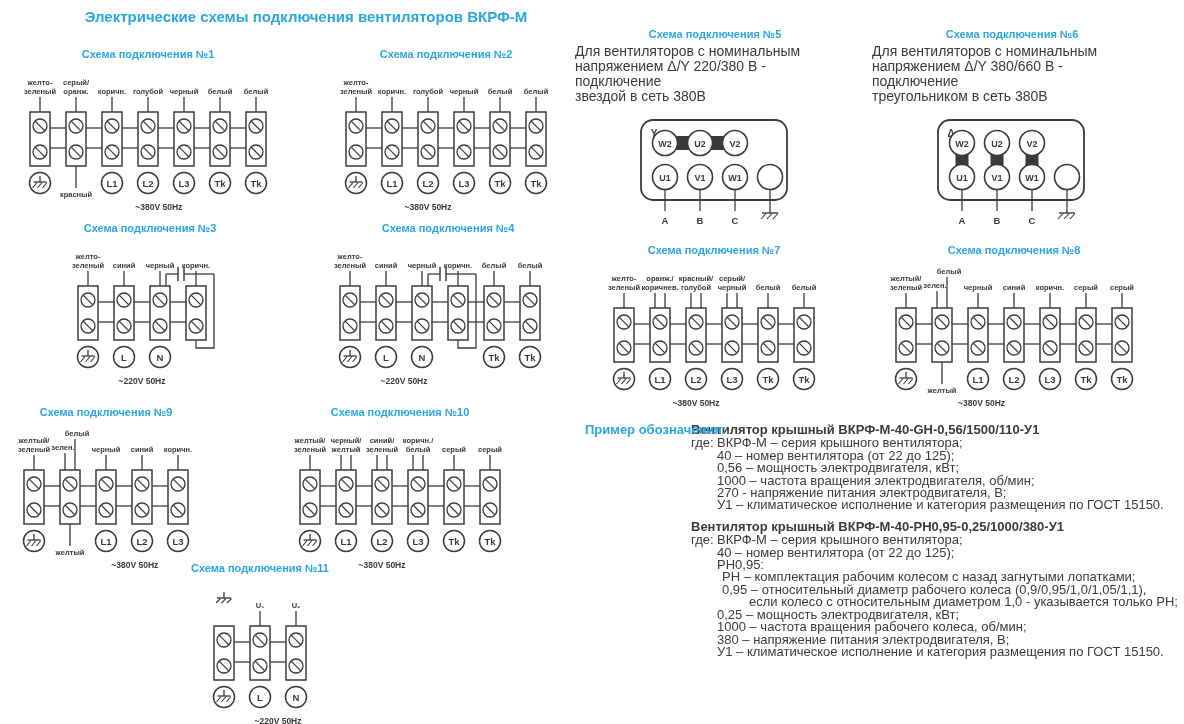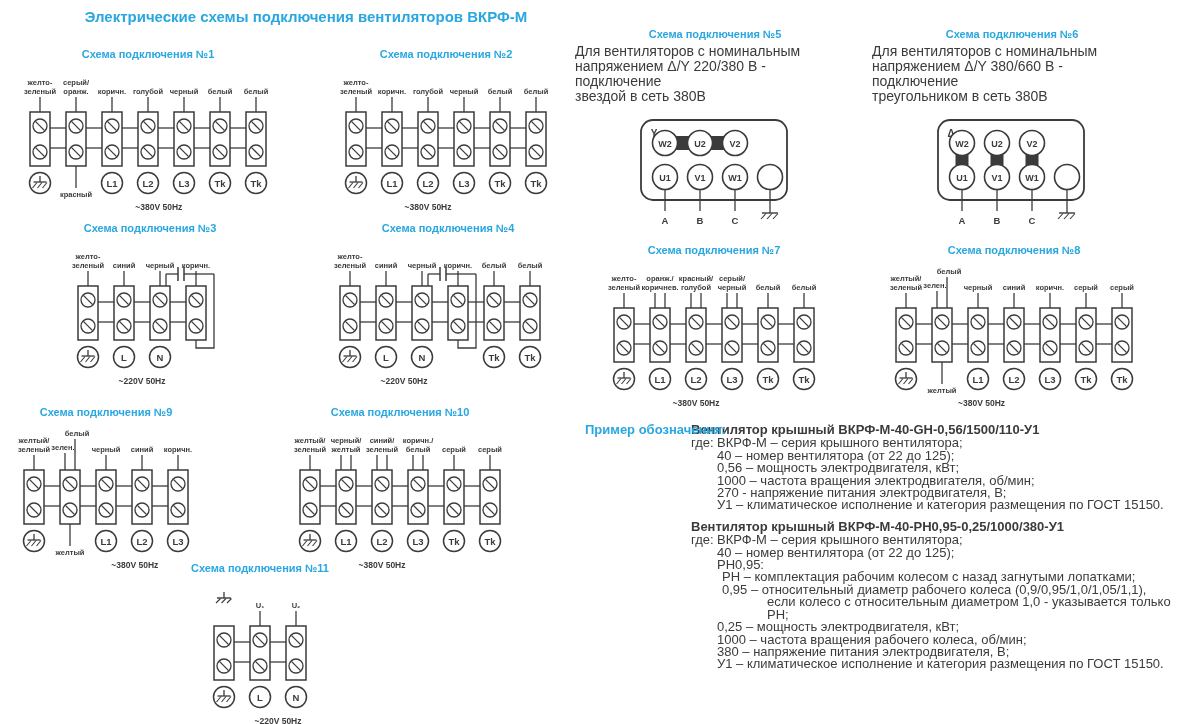--- a/index.html
+++ b/index.html
@@ -26,21 +26,21 @@
   svg text{font-family:"Liberation Sans", sans-serif}
   .example{font-size:13px;line-height:12.4px;color:#3b3b3b}
   .ex-label{position:absolute;left:0;top:0;color:#29a7e0;font-weight:bold}
   .ex-content{margin-left:106px}
   .ex-block{margin-bottom:9px}
   .ex-title{font-weight:bold;margin-bottom:1px}
   .ex-row{display:flex}
   .ex-where{width:26px;flex:none}
   .ex-lines{flex:1}
   .ex-line.i1{margin-left:5px}
-  .ex-line.i2{margin-left:50px}
+  .ex-line.i2{margin-left:32px}
 </style>
 </head>
 <body>
 
 <h1 class="main-title">Электрические схемы подключения вентиляторов ВКРФ-М</h1>
 
 <section class="scheme" style="left:16px;top:32px;width:264px">
   <h2 class="s-title">Схема подключения №1</h2>
   <div class="d-wrap">
       <svg width="264" height="146" viewBox="0 0 264 146">

